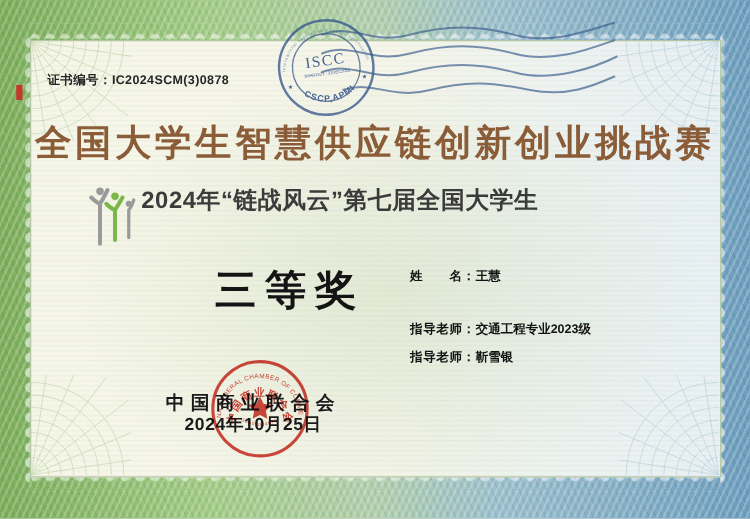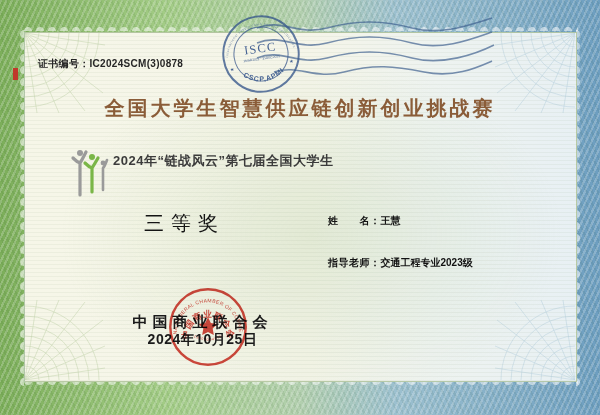--- a/index.html
+++ b/index.html
@@ -36,28 +36,28 @@
   .web-tl{left:25px;top:33px;width:80px;height:80px;}
   .web-tr{left:495px;top:33px;width:80px;height:80px;}
   .web-bl{left:25px;top:300px;width:80px;height:80px;}
   .web-br{left:495px;top:300px;width:80px;height:80px;}
   .redtick{position:absolute;left:13px;top:68px;width:5px;height:12px;background:#c0392b;}
   .cert-no{position:absolute;left:38px;top:57px;font-size:10px;font-weight:600;color:#262626;letter-spacing:.3px;}
   .cert-no .num{font-weight:700;}
   .title{
     position:absolute;left:0;right:0;top:95px;text-align:center;
     font-family:"Liberation Serif","DejaVu Serif",serif;
-    font-size:20px;font-weight:bold;color:#8a5c38;letter-spacing:3px;white-space:nowrap;
+    font-size:29px;font-weight:bold;color:#8a5c38;letter-spacing:3px;white-space:nowrap;
   }
   .logo{position:absolute;left:70px;top:148px;width:44px;height:56px;}
-  .subtitle{position:absolute;left:113px;top:152px;font-size:13px;font-weight:bold;color:#3b3b3b;line-height:17px;letter-spacing:.5px;}
+  .subtitle{position:absolute;left:113px;top:152px;font-size:19px;font-weight:bold;color:#3b3b3b;line-height:17px;letter-spacing:.5px;}
   .award{
-    position:absolute;left:144px;top:210px;
+    position:absolute;left:172px;top:210px;
     font-family:"Liberation Serif","DejaVu Serif",serif;
-    font-size:20px;font-weight:normal;color:#141414;letter-spacing:7px;
+    font-size:33px;font-weight:bold;color:#141414;letter-spacing:7px;
   }
   .frow{position:absolute;left:328px;font-size:10px;font-weight:bold;color:#121212;white-space:nowrap;}
   .frow .lbl{letter-spacing:.5px;}
   .fr0{top:214px}.fr1{top:235px}.fr2{top:256px}.fr3{top:279px}
   .issuer{position:absolute;left:100px;top:313px;width:205px;text-align:center;
     font-size:15px;font-weight:600;color:#1a1a1a;letter-spacing:5px;}
   .date{position:absolute;left:100px;top:331px;width:205px;text-align:center;
     font-size:14px;font-weight:600;color:#1a1a1a;letter-spacing:.5px;}
   .iscc{position:absolute;left:220px;top:13px;width:82px;height:82px;transform:rotate(-8deg);opacity:.9;}
   .postmark{position:absolute;left:252px;top:12px;width:244px;height:72px;opacity:.85;}
@@ -176,20 +176,23 @@
   </div>
 
   <div class="award">三等奖</div>
 
   <div class="frow fr0">
     <span class="lbl">姓　　名：</span><span class="val">王慧</span>
   </div>
   <div class="frow fr2">
     <span class="lbl">指导老师：</span><span class="val">交通工程专业2023级</span>
   </div>
+  <div class="frow fr3">
+    <span class="lbl">指导老师：</span><span class="val">靳雪银</span>
+  </div>
 
   <div class="issuer">中国商业联合会</div>
   <div class="date">2024年10月25日</div>
 
   <svg class="redseal" viewBox="0 0 100 100">
     <circle cx="50" cy="50" r="46" fill="none" stroke="#d03126" stroke-width="3"></circle>
     <path id="sealEn" d="M 12,58 A 38,38 0 1 1 88,58" fill="none"></path>
     <path id="sealCn" d="M 26,62 A 24,24 0 1 1 74,62" fill="none"></path>
     <path id="sealNum" d="M 22,52 A 34,34 0 0 0 78,52" fill="none"></path>
     <text font-size="6.2" fill="#d03126" letter-spacing=".4">

